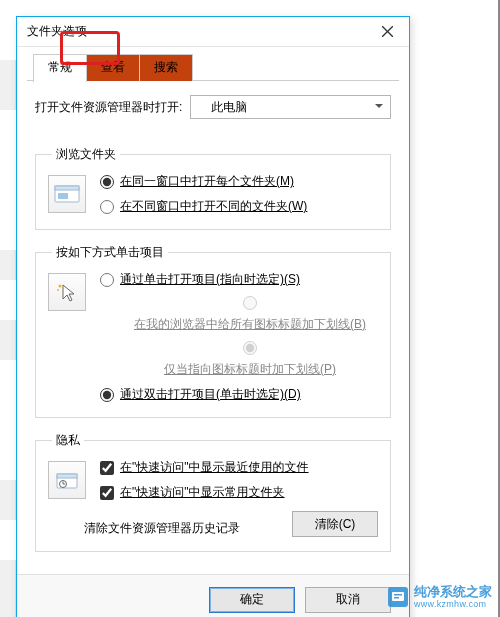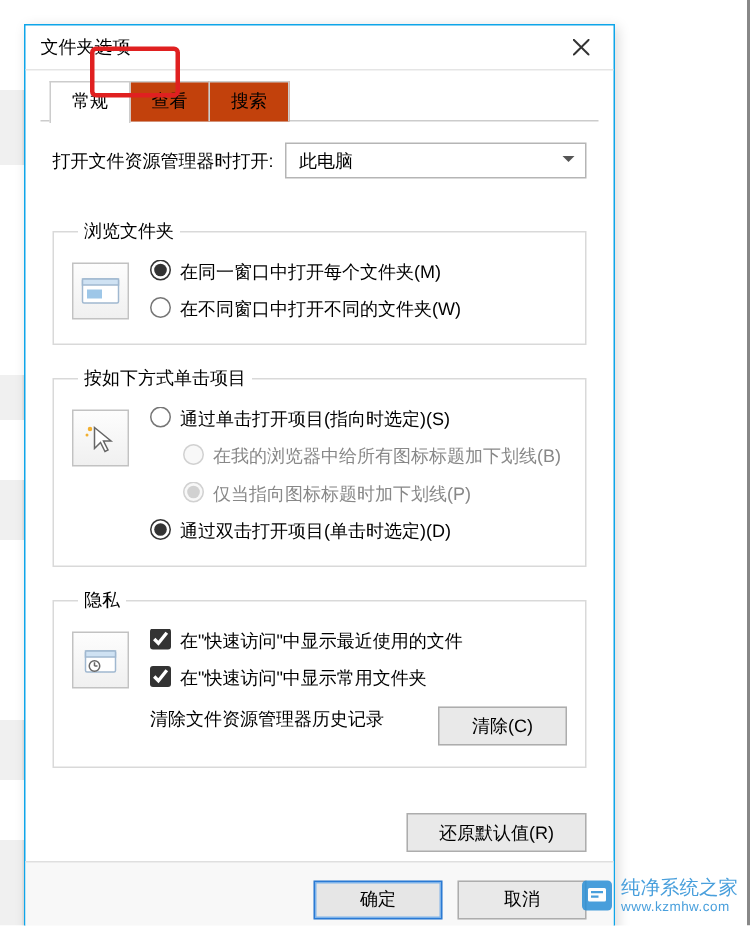--- a/index.html
+++ b/index.html
@@ -93,21 +93,21 @@
   }
   .row1 label { font-size: 12px; }
   .combo {
     flex: 1;
     height: 24px;
     border: 1px solid #b5b5b5;
     background: #fff;
     display: flex;
     align-items: center;
     justify-content: space-between;
-    padding: 0 6px 0 8px;
+    padding: 0 6px 0 20px;
     font-size: 12px;
     cursor: pointer;
   }
   .combo .chev svg { width: 10px; height: 10px; fill: #555; }
   fieldset.group {
     border: 1px solid #d9d9d9;
     border-radius: 0;
     margin: 0 0 14px 0;
     padding: 10px 12px 14px 12px;
   }
@@ -135,35 +135,37 @@
   }
   .small-icon svg { width: 26px; height: 22px; }
   .options {
     display: flex;
     flex-direction: column;
     gap: 8px;
     flex: 1;
   }
   .opt {
     display: flex;
+    align-items: center;
     gap: 6px;
     font-size: 12px;
+    text-decoration: underline;
   }
   .opt input[type=radio], .opt input[type=checkbox] {
     width: 14px; height: 14px; margin: 0;
     accent-color: #333;
   }
-  .opt.indent { margin-left: 22px; color: #888; }
+  .opt.indent { margin-left: 22px; color: #888; flex-direction: column; }
   .opt.indent input[type=radio] { accent-color: #bbb; }
   .privacy-clear {
     display: flex;
-    align-items: flex-start;
+    align-items: flex-end;
     justify-content: space-between;
     margin-top: 10px;
-    margin-left: 52px;
+    margin-left: 36px;
   }
   .btn {
     min-width: 86px;
     height: 26px;
     border: 1px solid #adadad;
     background: #e9e9e9;
     font-size: 12px;
     display: inline-flex;
     align-items: center;
     justify-content: center;
@@ -217,21 +219,21 @@
   .watermark .wlogo {
     width: 20px; height: 20px;
     background: #2a8fd6;
     border-radius: 3px;
     display: flex; align-items: center; justify-content: center;
   }
   .watermark .wlogo svg { width: 14px; height: 14px; fill: #fff; }
   .watermark .wtext {
     font-size: 13px;
     color: #2a8fd6;
-    font-weight: 400;
+    font-weight: 700;
     line-height: 1.1;
   }
   .watermark .wsub {
     font-size: 9px;
     color: #2a8fd6;
     letter-spacing: 0.3px;
   }
   .sidecrop {
     position: absolute;
     top: 0; bottom: 0; right: 0; width: 2px;

